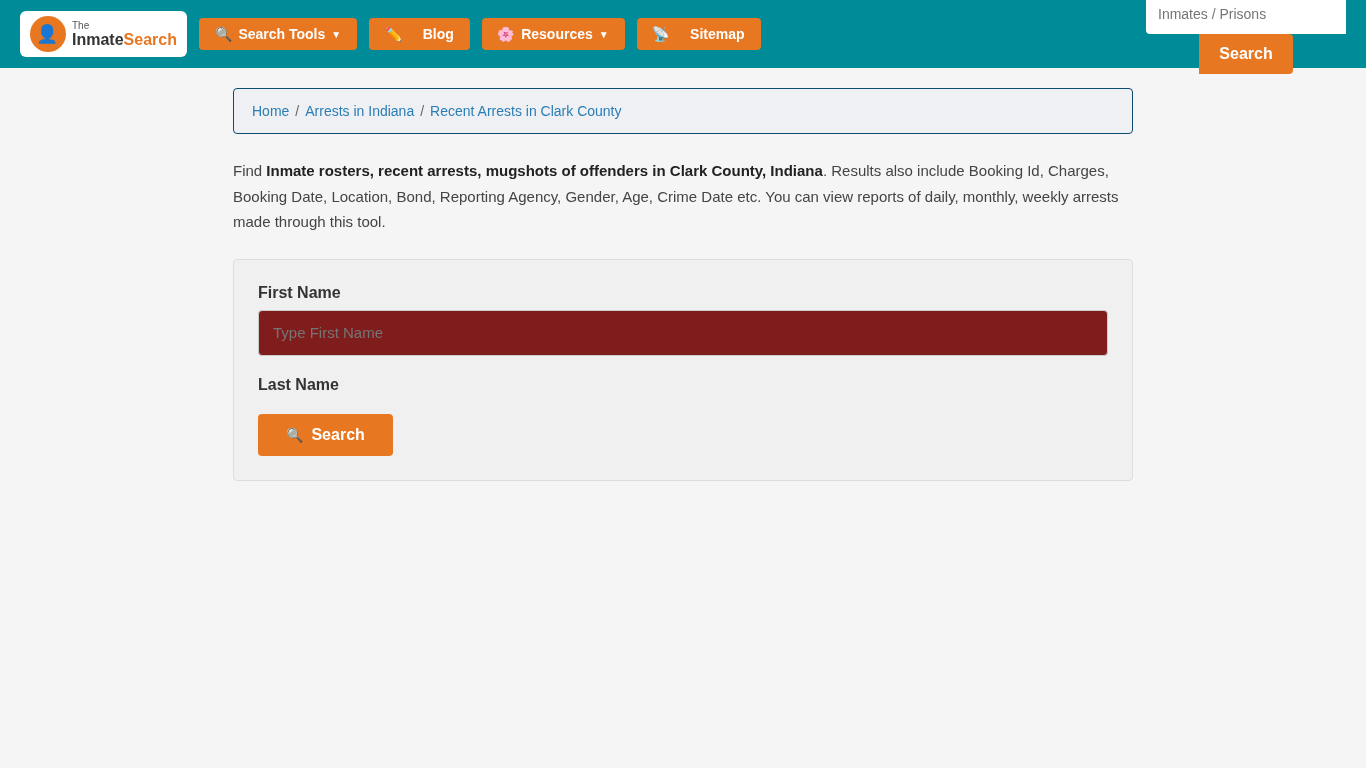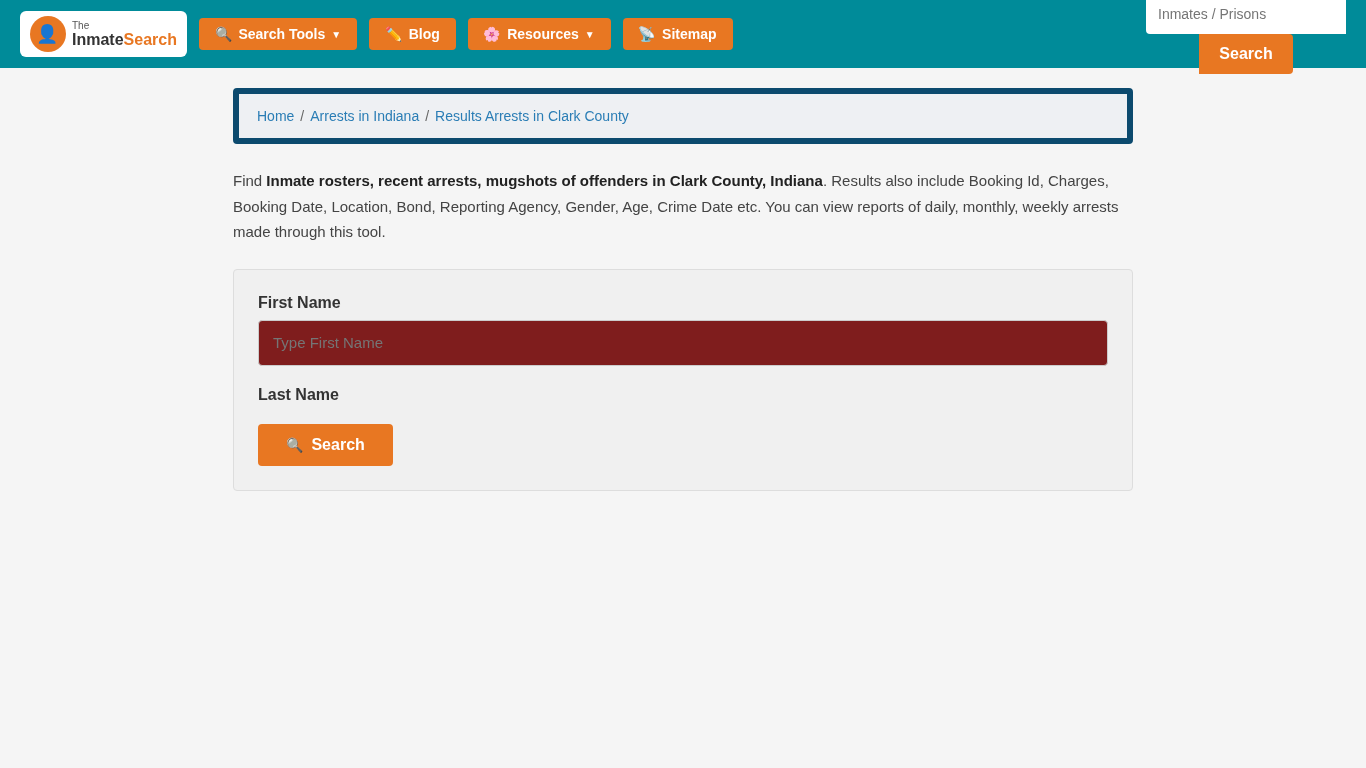--- a/index.html
+++ b/index.html
@@ -67,21 +67,21 @@
       background: #e87722;
       color: white;
       border: none;
       border-radius: 4px;
       padding: 8px 16px;
       font-size: 14px;
       font-weight: bold;
       cursor: pointer;
       display: flex;
       align-items: center;
-      gap: 6px;
+      gap: 20px;
     }
 
     .header-right {
       display: flex;
       align-items: center;
       gap: 0;
       flex-direction: column;
     }
     .search-input-header {
       height: 40px;
@@ -108,21 +108,21 @@
     
     main {
       max-width: 960px;
       margin: 0 auto;
       padding: 20px 30px;
     }
 
     
     .breadcrumb-container {
       background: #eef0f3;
-      border: 6px solid #0c4a6e;
+      border: 1px solid #0c4a6e;
       border-radius: 4px;
       padding: 14px 18px;
       margin-bottom: 24px;
     }
     .breadcrumb {
       display: flex;
       align-items: center;
       gap: 6px;
       font-size: 14px;
     }
@@ -260,21 +260,21 @@
 </header>
 
 <main>
 
   <div class="breadcrumb-container">
     <nav class="breadcrumb">
       <a href="#">Home</a>
       <span class="separator">/</span>
       <a href="#">Arrests in Indiana</a>
       <span class="separator">/</span>
-      <a href="#">Results Arrests in Clark County</a>
+      <a href="#">Recent Arrests in Clark County</a>
     </nav>
   </div>
 
 
   <p class="description">
     <span>Find </span><strong>Inmate rosters, recent arrests, mugshots of offenders in Clark County, Indiana</strong><span>. Results also include Booking Id, Charges, Booking Date, Location, Bond, Reporting Agency, Gender, Age, Crime Date etc. You can view reports of daily, monthly, weekly arrests made through this tool.</span>
   </p>
 
 
   <div class="form-container">

